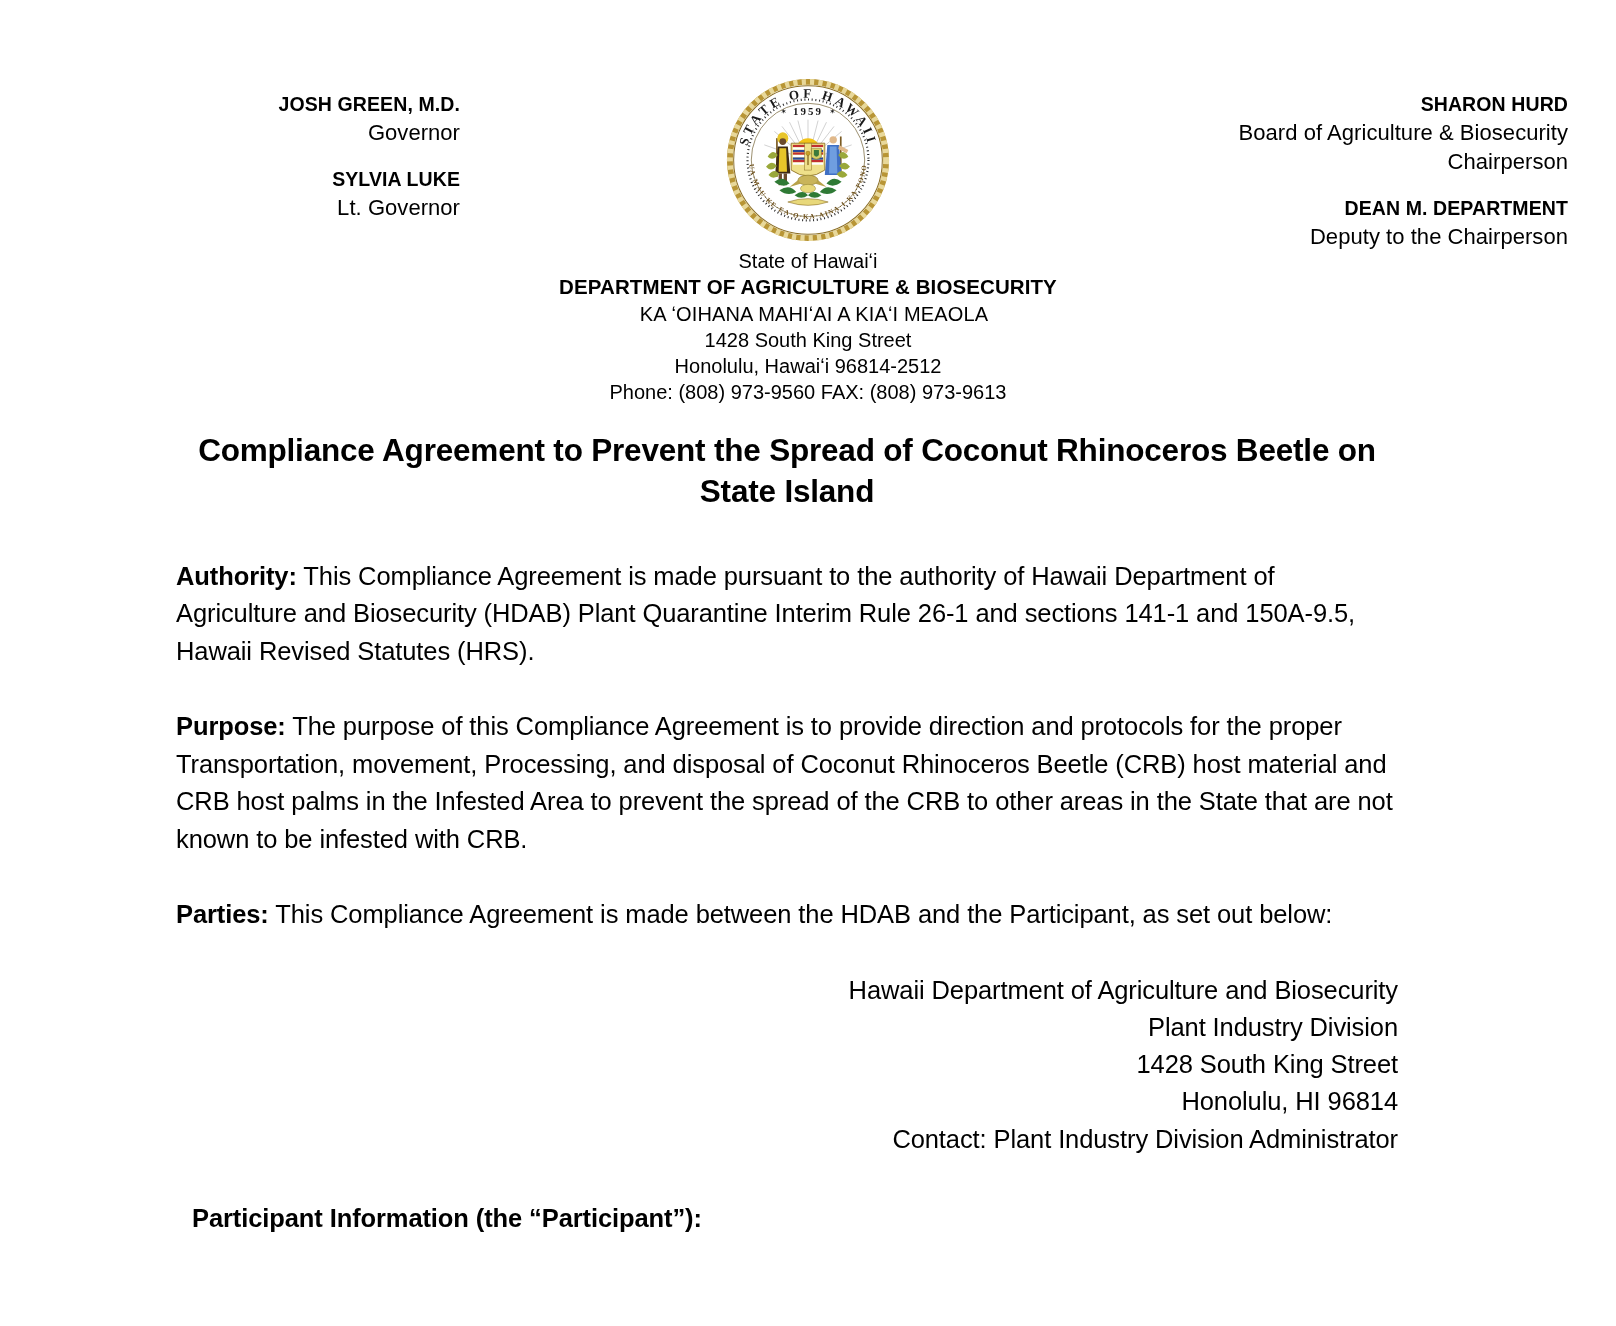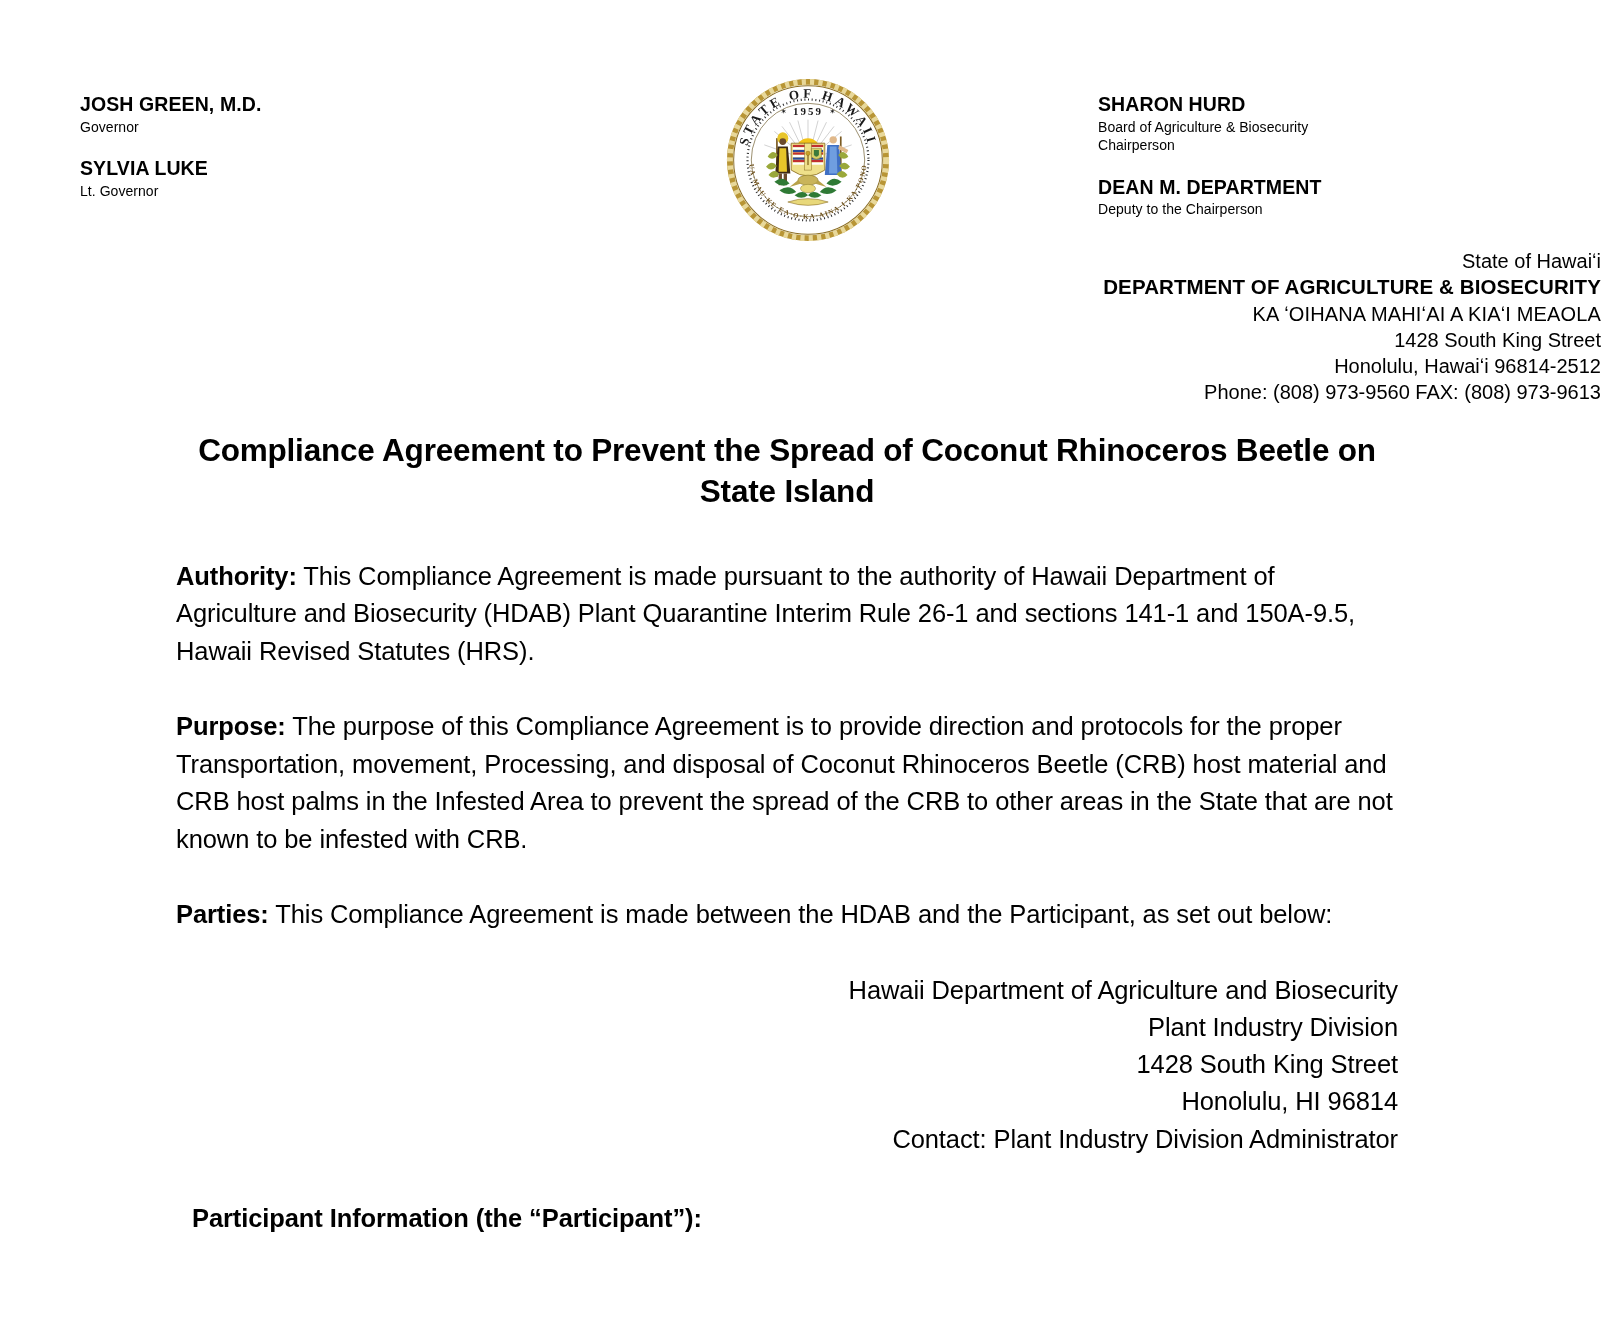--- a/index.html
+++ b/index.html
@@ -22,55 +22,55 @@
   
   .letterhead {
     position: relative;
     width: 100%;
     height: 400px;
   }
 
   .officials {
     position: absolute;
     top: 92px;
-    text-align: left;
+    text-align: right;
     line-height: 1.32;
   }
   .officials.left  { left: 80px;  width: 380px; }
   .officials.right { right: 48px; width: 470px; }
 
   .official-name {
     font-weight: bold;
     font-size: 19.5px;
     letter-spacing: 0.1px;
   }
   .official-title {
-    font-size: 14px;
+    font-size: 22px;
     letter-spacing: 0.05px;
   }
   .official-block + .official-block { margin-top: 20px; }
 
   
   .seal-wrap {
     position: absolute;
     left: 50%;
     transform: translateX(-50%);
     top: 76px;
     width: 190px;
     height: 168px;
   }
   .seal-svg { display: block; width: 190px; height: 168px; }
 
   
   .dept-block {
     position: absolute;
     left: 0;
-    right: 15px;
+    right: 0;
     top: 248px;
-    text-align: right;
+    text-align: center;
     line-height: 1.30;
   }
   .dept-line        { font-size: 20px; }
   .dept-line.bold   { font-weight: bold; font-size: 20.5px; letter-spacing: 0.1px; }
   .dept-line.haw    { font-size: 20px; letter-spacing: 0.15px; padding-left: 12px; }
 
   
   .doc-body {
     position: absolute;
     top: 430px;

